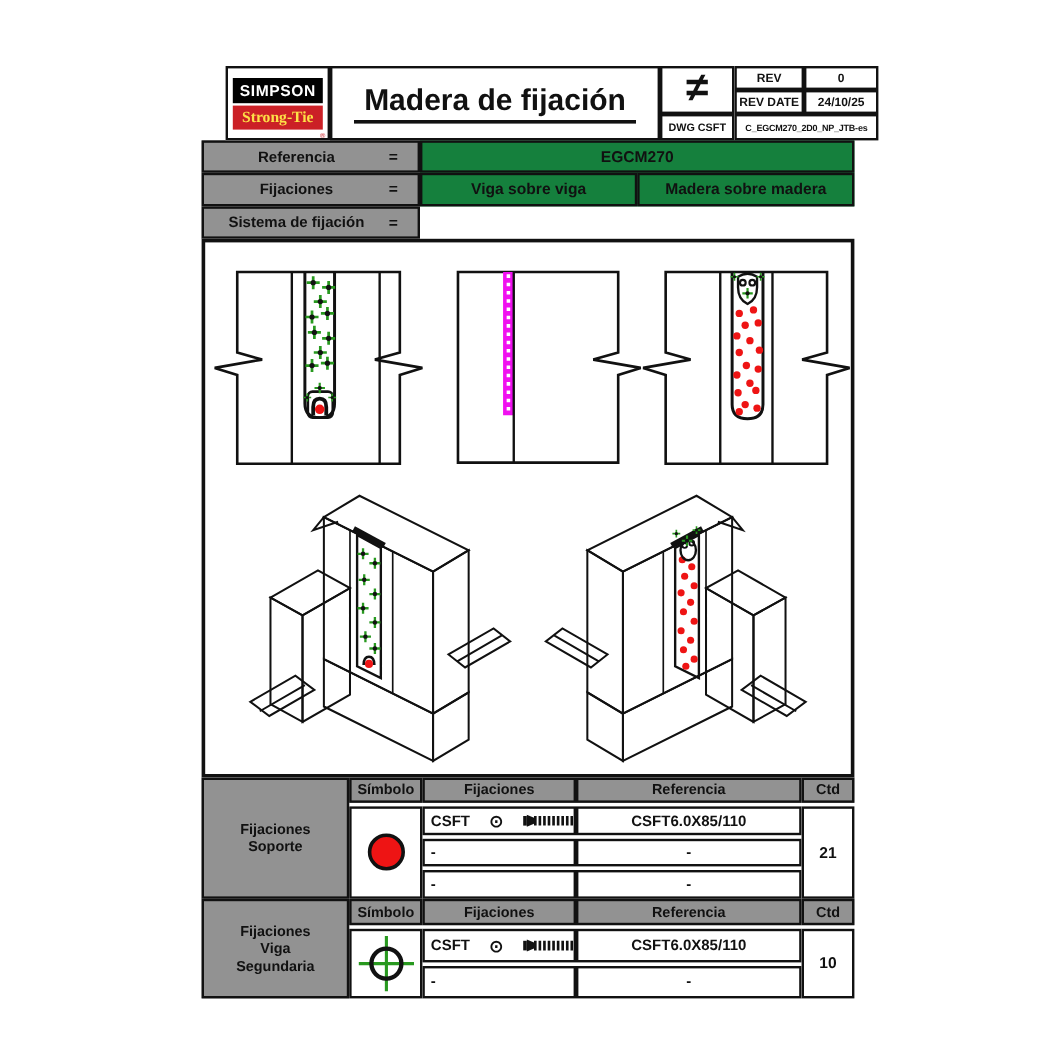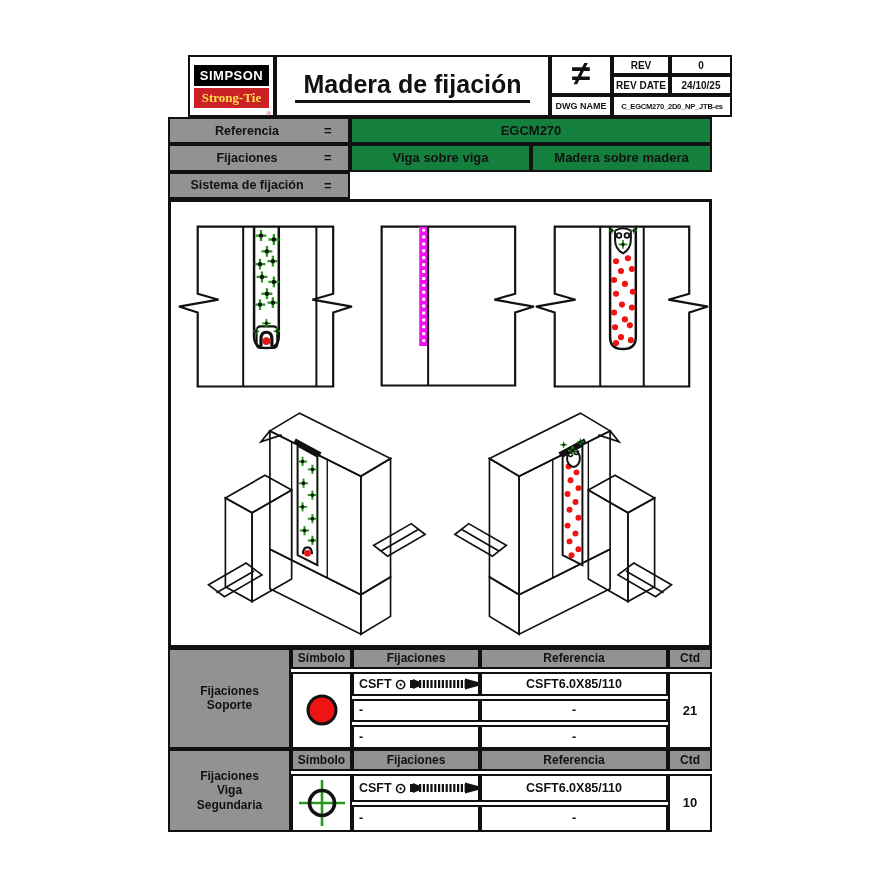--- a/index.html
+++ b/index.html
@@ -45,21 +45,21 @@
   .f-ink{fill:var(--ink)}
   .f-red{fill:var(--red)}
 
   
   .fixtable{display:grid;grid-template-columns:123px 61px 128px 188px 44px;row-gap:3px;background:#fff}
   .ta{grid-template-rows:21px 24px 23px 24px}
   .tb{grid-template-rows:22px 28px 27px}
   .ft{border:2px solid var(--ink);display:flex;align-items:center;justify-content:center;background:#fff}
   .ft-gray{background:var(--gray);flex-direction:column;font-weight:bold;font-size:12px;line-height:1.2;text-align:center}
   .ft-head{background:var(--gray);font-weight:bold;font-size:12px}
-  .fixcell{justify-content:flex-start;padding-left:5px;gap:3px;font-weight:bold;font-size:12.5px}
+  .fixcell{justify-content:flex-start;padding-left:5px;gap:16px;font-weight:bold;font-size:12.5px}
   .refcell{font-weight:bold;font-size:12.5px}
   .ctd{font-weight:bold;font-size:13px}
   .headsym{font-size:14px;font-weight:bold;line-height:1}
 </style>
 </head>
 <body>
 
 <div class="sheet">
 
   <div class="hdr">
@@ -69,21 +69,21 @@
       <span class="reg">®</span>
     </div>
     <div class="cell title-cell">
       <span class="title-text">Madera de fijación</span>
     </div>
     <div class="cell neq-cell">≠</div>
     <div class="cell rl" style="grid-column:4;grid-row:1">REV</div>
     <div class="cell rl" style="grid-column:5;grid-row:1">0</div>
     <div class="cell rl" style="grid-column:4;grid-row:2">REV DATE</div>
     <div class="cell rl" style="grid-column:5;grid-row:2">24/10/25</div>
-    <div class="cell dwgl">DWG NAME</div>
+    <div class="cell dwgl">DWG CSFT</div>
     <div class="cell dwgv">C_EGCM270_2D0_NP_JTB-es</div>
   </div>
 
   <div>
     <div class="ref-row">
       <div class="ref-label">
         <span class="lab">Referencia</span>
         <span class="eq">=</span>
       </div>
       <div class="ref-vals">

